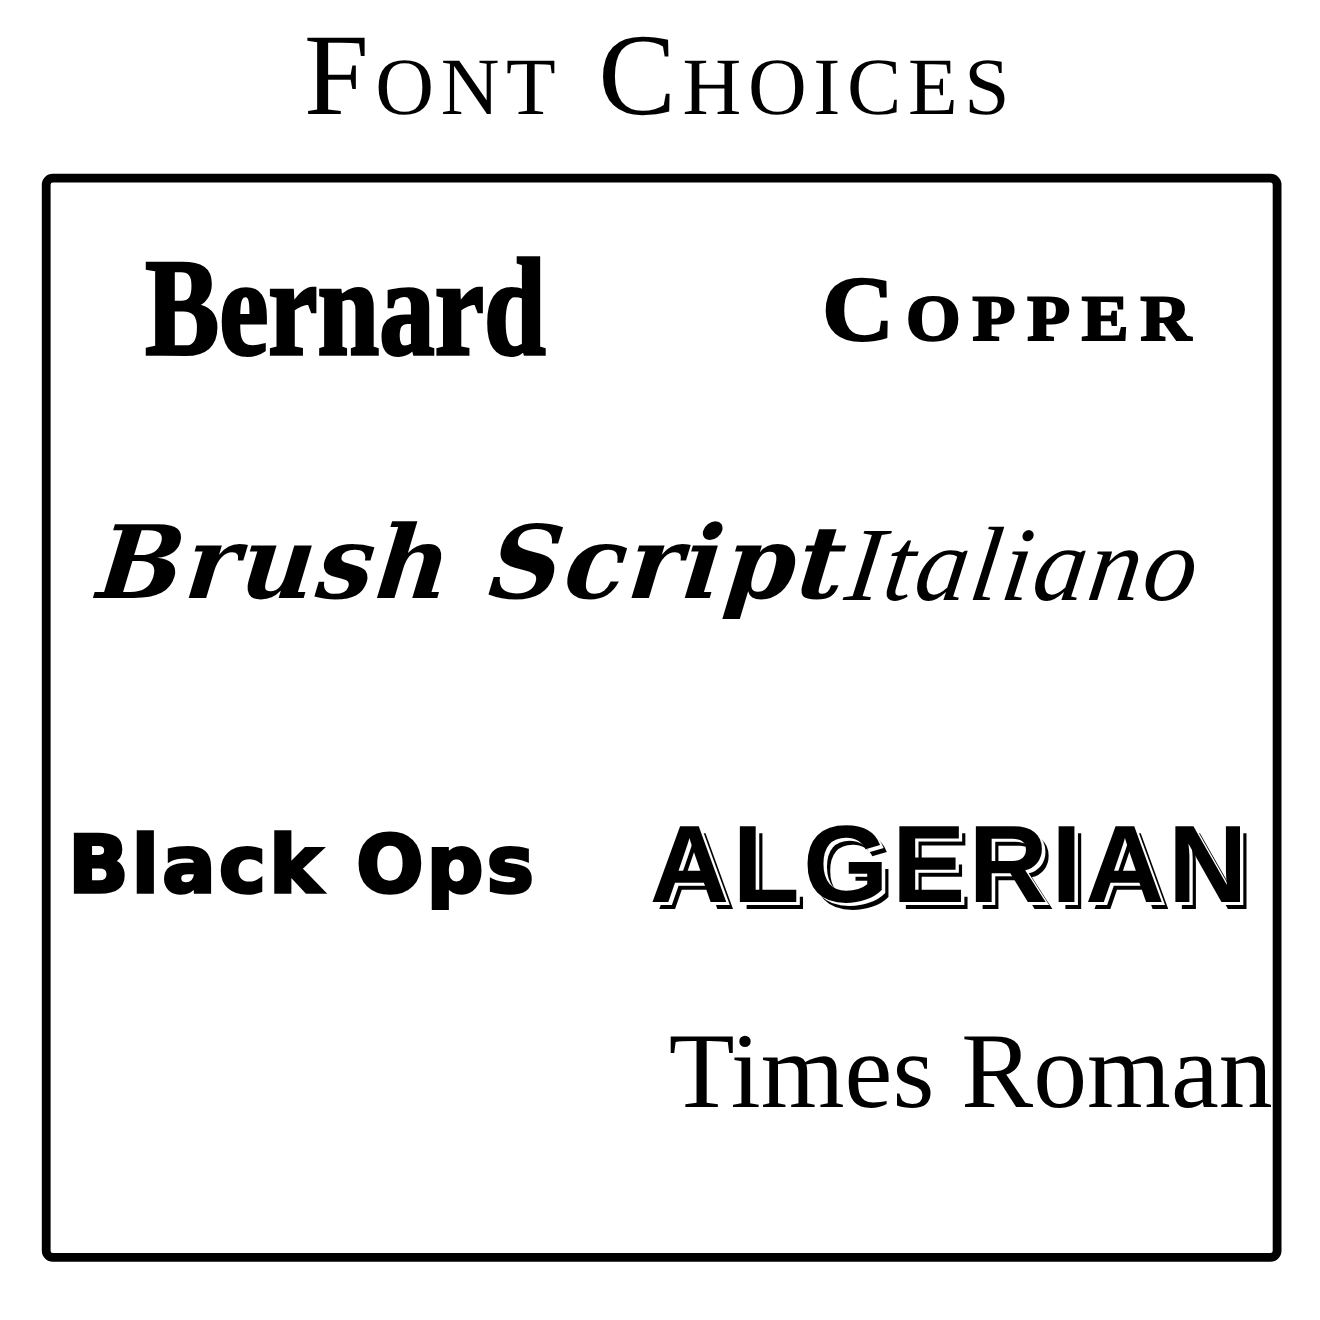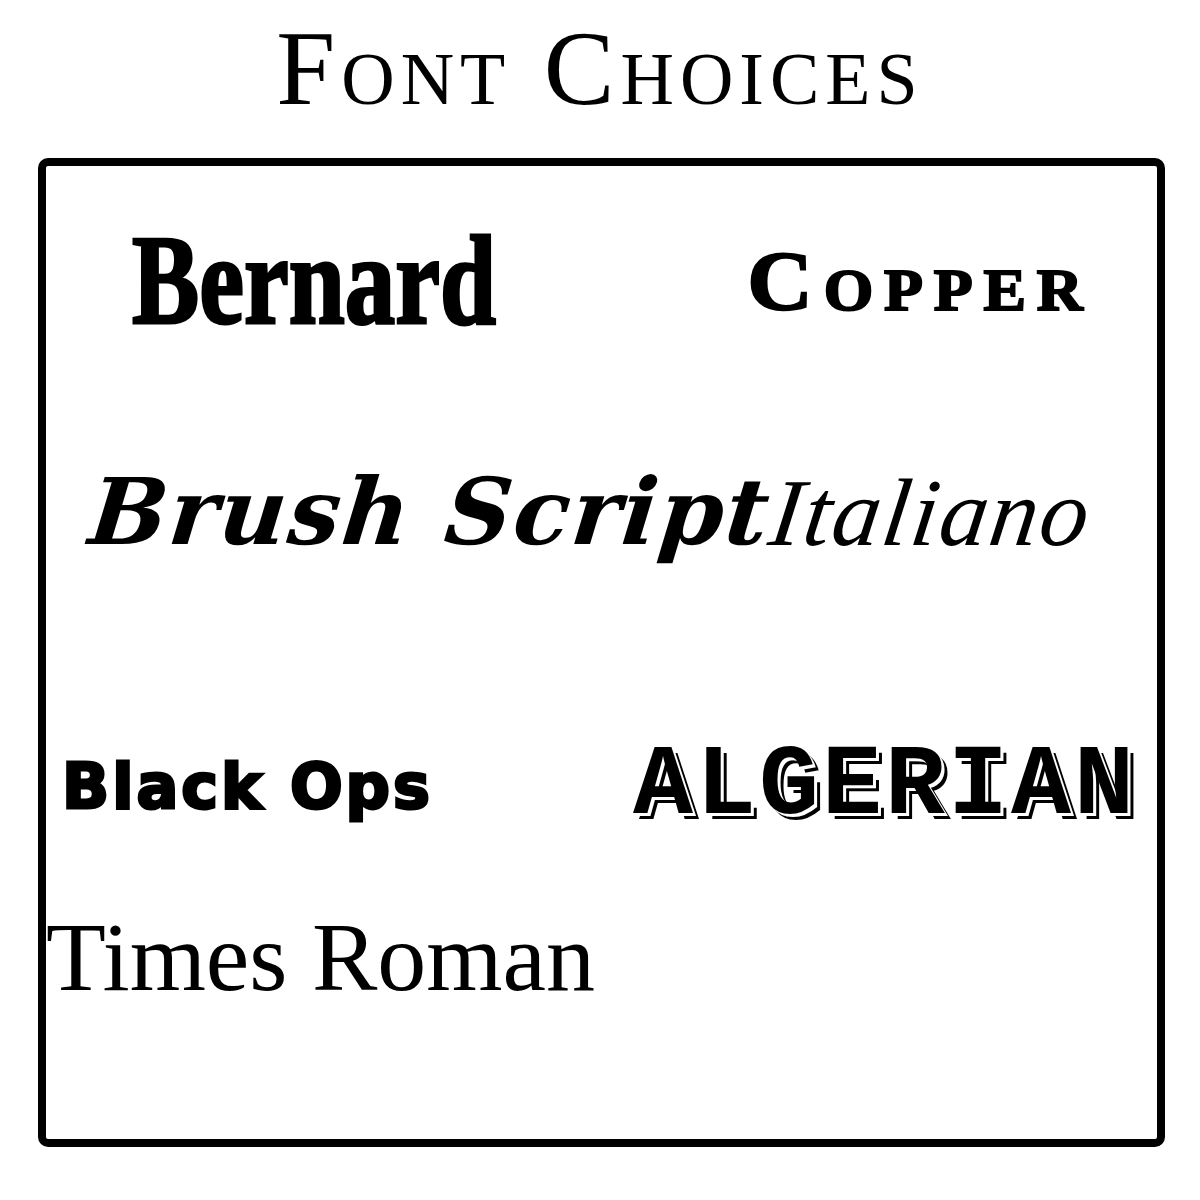--- a/index.html
+++ b/index.html
@@ -47,21 +47,21 @@
     left: 0;
     width: 100%;
     box-sizing: border-box;
     display: flex;
     justify-content: space-between;
     align-items: center;
   }
   .row1 { top: 30px;  height: 170px; padding-left: 86px; padding-right: 63px; }
   .row2 { top: 246px; height: 200px; padding-left: 44px; padding-right: 106px; }
   .row3 { top: 520px; height: 200px; padding-left: 16px; padding-right: 20px; }
-  .row4 { top: 691px; height: 200px; justify-content: flex-start; }
+  .row4 { top: 708px; height: 200px; justify-content: flex-end; }
 
   .sample {
     display: inline-block;
     white-space: nowrap;
     color: #000000;
   }
   
   .f-bernard {
     font-family: "Liberation Serif", serif;
     font-weight: 700;
@@ -98,27 +98,27 @@
     font-weight: 400;
     font-size: 96px;
     letter-spacing: 2px;
     transform: skewX(-8deg);
     transform-origin: right center;
   }
   
   .f-blackops {
     font-family: "DejaVu Sans", sans-serif;
     font-weight: 700;
-    font-size: 62px;
+    font-size: 72px;
     letter-spacing: 3px;
     -webkit-text-stroke: 3px #000000;
   }
   
   .f-algerian {
-    font-family: Liberation Mono, monospace;
+    font-family: Liberation Sans, sans-serif;
     font-weight: 700;
     font-size: 100px;
     letter-spacing: 3px;
     text-shadow: 3px 3px 0 #ffffff, 6px 6px 0 #000000;
   }
   
   .f-times {
     font-family: "Liberation Serif", serif;
     font-weight: 400;
     font-size: 98px;

